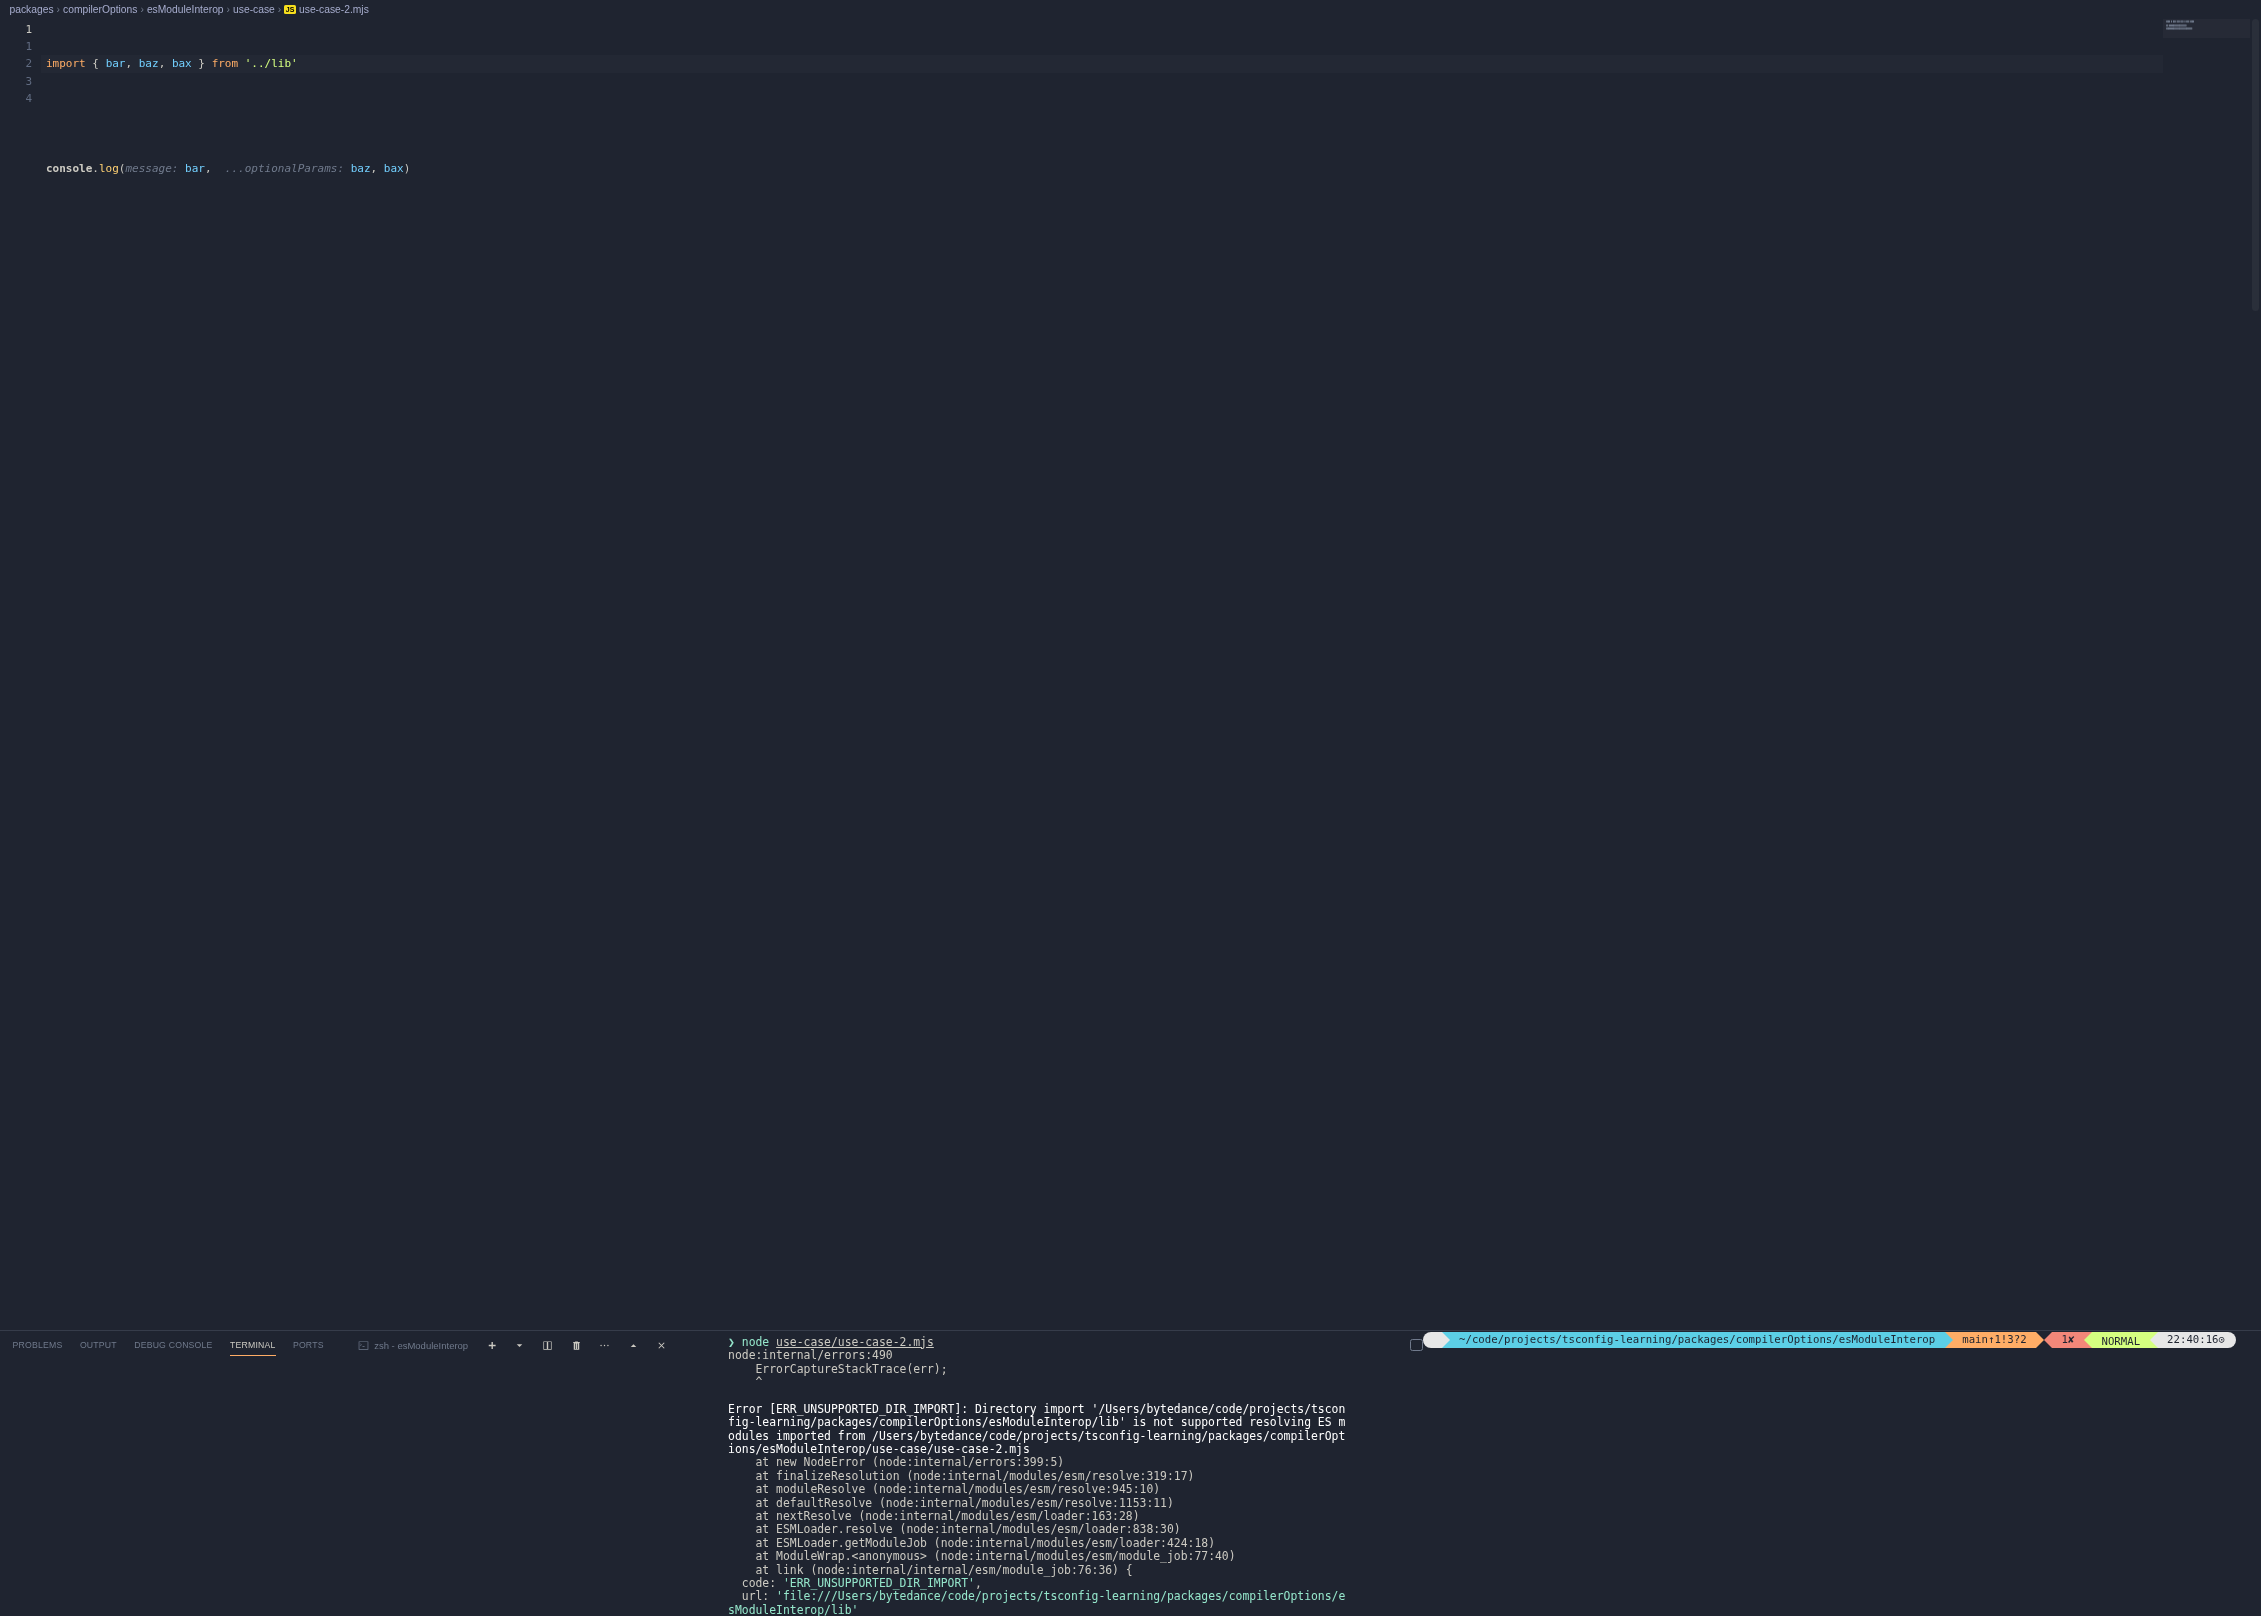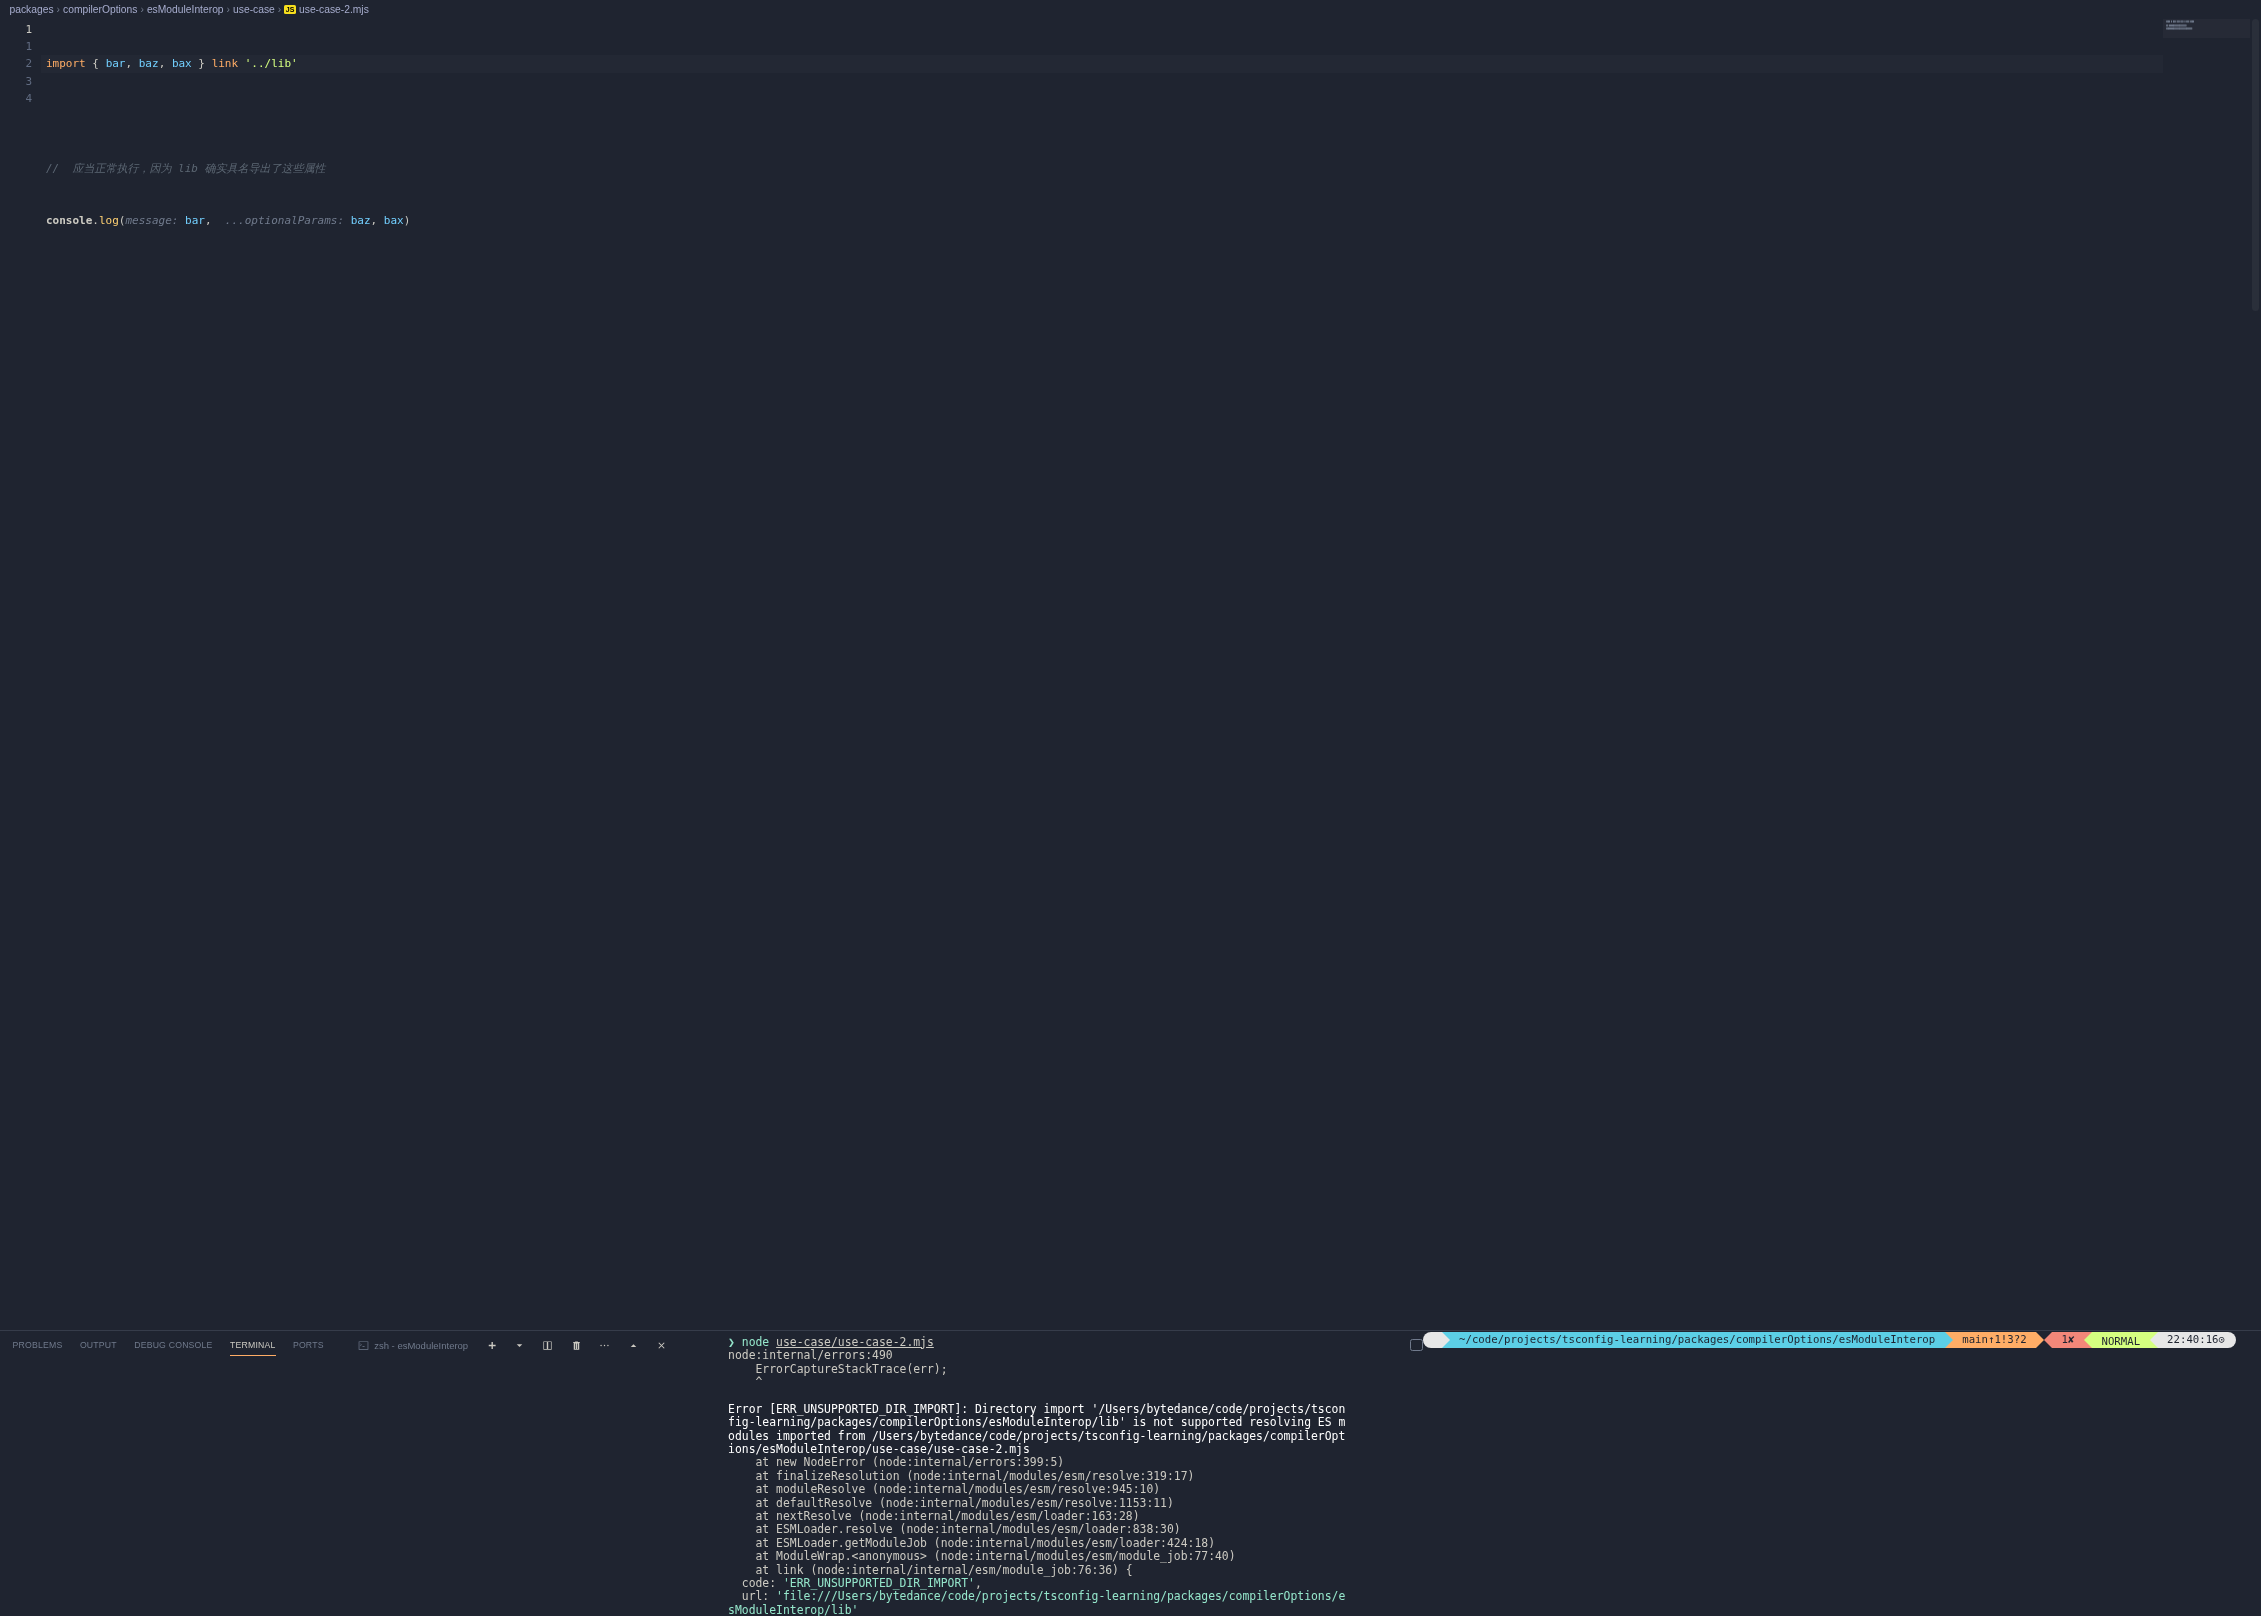--- a/index.html
+++ b/index.html
@@ -202,23 +202,22 @@
 
 <div class="editor-wrap">
   <div class="gutter">
     <div class="ln current">1</div>
     <div class="ln">1</div>
     <div class="ln">2</div>
     <div class="ln">3</div>
     <div class="ln">4</div>
   </div>
   <div class="code">
-    <span class="line hl"><span class="tok-kw">import</span><span class="tok-punc"> { </span><span class="tok-var">bar</span><span class="tok-punc">, </span><span class="tok-var">baz</span><span class="tok-punc">, </span><span class="tok-var">bax</span><span class="tok-punc"> } </span><span class="tok-kw">link</span><span> </span><span class="tok-str">'../lib'</span></span>
+    <span class="line hl"><span class="tok-kw">import</span><span class="tok-punc"> { </span><span class="tok-var">bar</span><span class="tok-punc">, </span><span class="tok-var">baz</span><span class="tok-punc">, </span><span class="tok-var">bax</span><span class="tok-punc"> } </span><span class="tok-kw">from</span><span> </span><span class="tok-str">'../lib'</span></span>
     <span class="line"></span>
-    <span class="line"><span class="tok-cmt">//  应当正常执行，因为 lib 确实具名导出了这些属性</span></span>
     <span class="line"><span class="tok-id">console</span><span class="tok-punc">.</span><span class="tok-fn">log</span><span class="tok-punc">(</span><span class="tok-param">message: </span><span class="tok-var">bar</span><span class="tok-punc">, </span><span class="tok-param"> ...</span><span class="tok-param">optionalParams: </span><span class="tok-var">baz</span><span class="tok-punc">, </span><span class="tok-var">bax</span><span class="tok-punc">)</span></span>
     <span class="line"></span>
   </div>
   <div class="minimap">
     <div class="mm-hl"></div>
     <div class="mm-content">████ █ ███ ███ ███ █ ███ ████<br><br>██ ██████████████████<br>███████████████████████████</div>
   </div>
   <div class="scrollbar-v"></div>
 </div>
 

